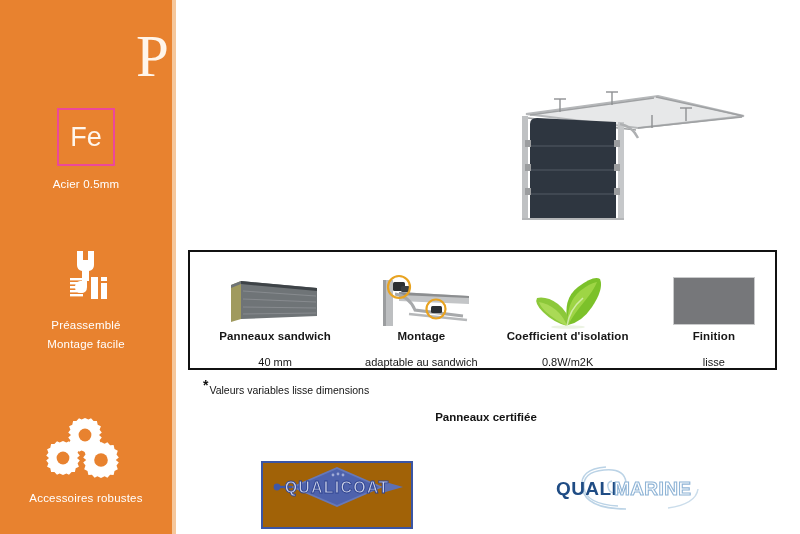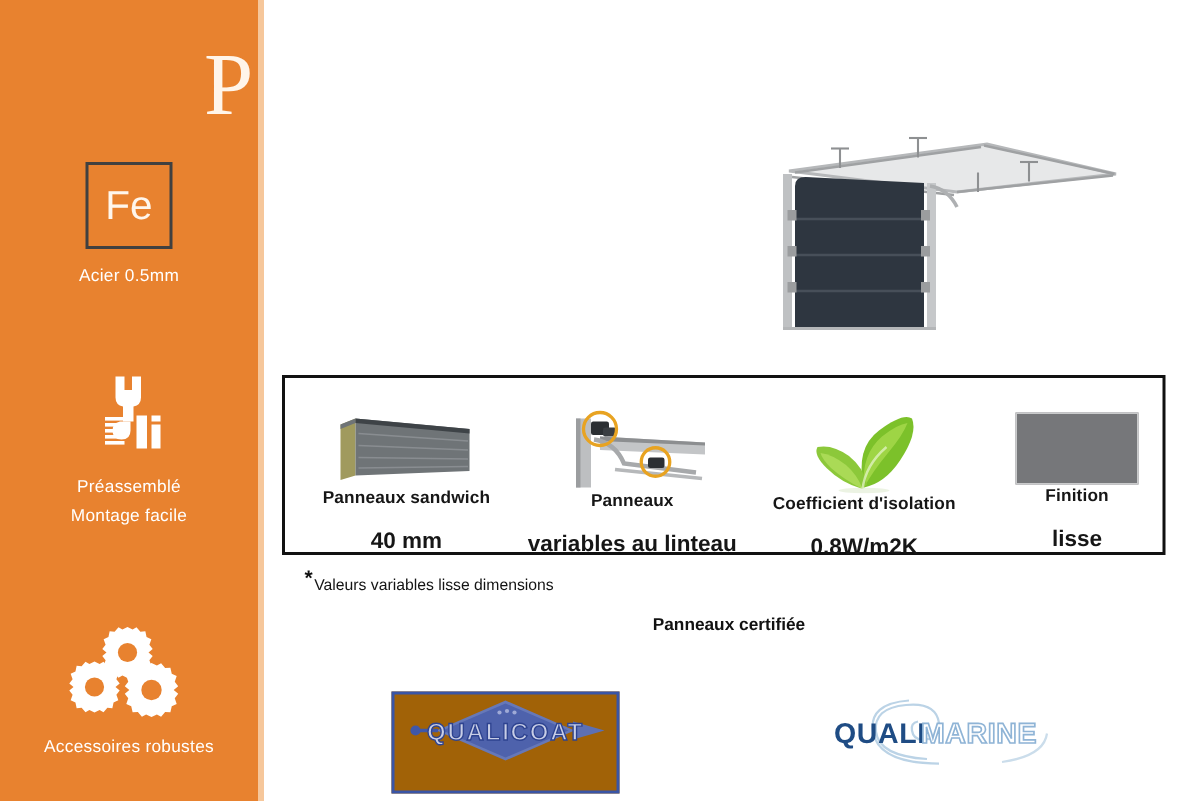--- a/index.html
+++ b/index.html
@@ -43,21 +43,21 @@
   }
   .side-icon-wrap {
     display: flex;
     align-items: center;
     justify-content: center;
     margin-bottom: 9px;
   }
   
   .fe-box {
     width: 58px; height: 58px;
-    border: 2px solid #404040;
+    border: 2px solid #ec4899;
     display: flex; align-items: center; justify-content: center;
     font-size: 27px;
     color: #FFF6EC;
     letter-spacing: 0px;
   }
 
   
   #title-row {
     position: absolute;
     left: 136px; top: 28px;
@@ -117,22 +117,22 @@
   }
   .spec-title {
     font-size: 11.5px;
     font-weight: 700;
     color: #161616;
     letter-spacing: .1px;
     margin-top: 1px;
     white-space: nowrap;
   }
   .spec-value {
-    font-size: 15px;
-    font-weight: 700;
+    font-size: 11px;
+    font-weight: 400;
     color: #161616;
     margin-top: 14px;
     white-space: nowrap;
   }
   
   .swatch {
     width: 82px; height: 48px;
     background: #76777A;
     border: 1px solid #C9CACB;
   }
@@ -356,22 +356,22 @@
             <path d="M40 40 l58 6" stroke="#B6B8BA" stroke-width="2.4" fill="none"></path>
 
             <rect x="24" y="8" width="12" height="9" rx="1.5" fill="#2B2F33"></rect>
             <rect x="32" y="12" width="9" height="6" rx="1.5" fill="#3A3E42"></rect>
             <rect x="62" y="32" width="11" height="7" rx="1.5" fill="#2B2F33"></rect>
 
             <circle cx="30" cy="13" r="11" stroke="#E8A321" stroke-width="2.2" fill="none"></circle>
             <circle cx="67" cy="35" r="9.5" stroke="#E8A321" stroke-width="2.2" fill="none"></circle>
           </svg>
         </div>
-        <div class="spec-title">Panneaux</div>
-        <div class="spec-value">variables au linteau</div>
+        <div class="spec-title">Montage</div>
+        <div class="spec-value">adaptable au sandwich</div>
       </div>
 
       <div class="spec-cell">
         <div class="spec-art">
           <svg width="92" height="56" viewBox="0 0 92 56" aria-hidden="true">
 
             <path d="M46 52 q-6 -26 10 -38 q16 -12 22 -8 q4 10 -8 28 q-10 15 -24 18 z" fill="#7CC12A"></path>
             <path d="M46 52 q-2 -22 12 -34 q10 -8 17 -9 q-3 8 -13 20 q-10 12 -16 23 z" fill="#A4D84A" opacity="0.85"></path>
 
             <path d="M45 53 q-14 -4 -24 -14 q-9 -9 -6 -14 q10 -2 21 6 q10 8 12 19 z" fill="#8CC83A"></path>

